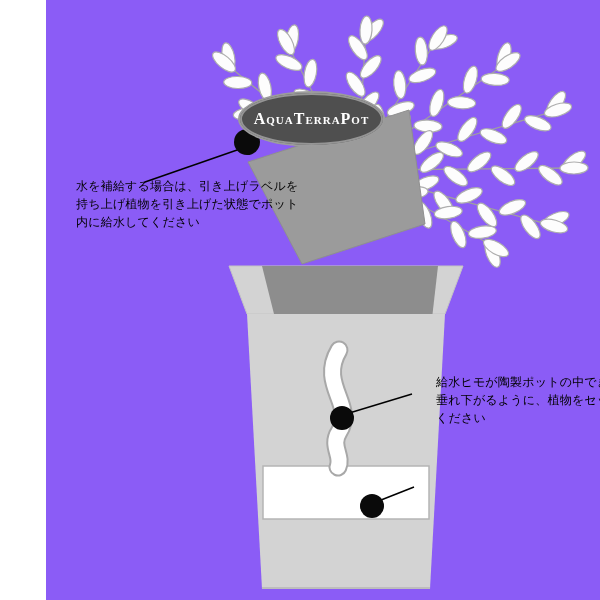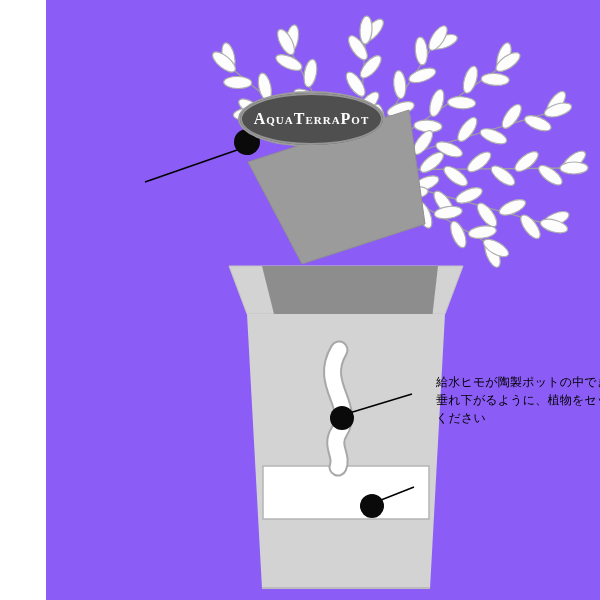--- a/index.html
+++ b/index.html
@@ -141,17 +141,20 @@
 
     <circle cx="201" cy="142" r="13" fill="#0a0a0a"></circle>
     <circle cx="296" cy="418" r="12" fill="#0a0a0a"></circle>
     <circle cx="326" cy="506" r="12" fill="#0a0a0a"></circle>
   </svg>
 
   <div class="badge">
     <span>AquaTerraPot</span>
   </div>
 
+  <div class="annotation" id="ann-refill">水を補給する場合は、引き上げラベルを
+持ち上げ植物を引き上げた状態でポット
+内に給水してください</div>
   <div class="annotation" id="ann-wick">給水ヒモが陶製ポットの中できちんと
 垂れ下がるように、植物をセットして
 ください</div>
 
 </div>
 
 </body></html>

